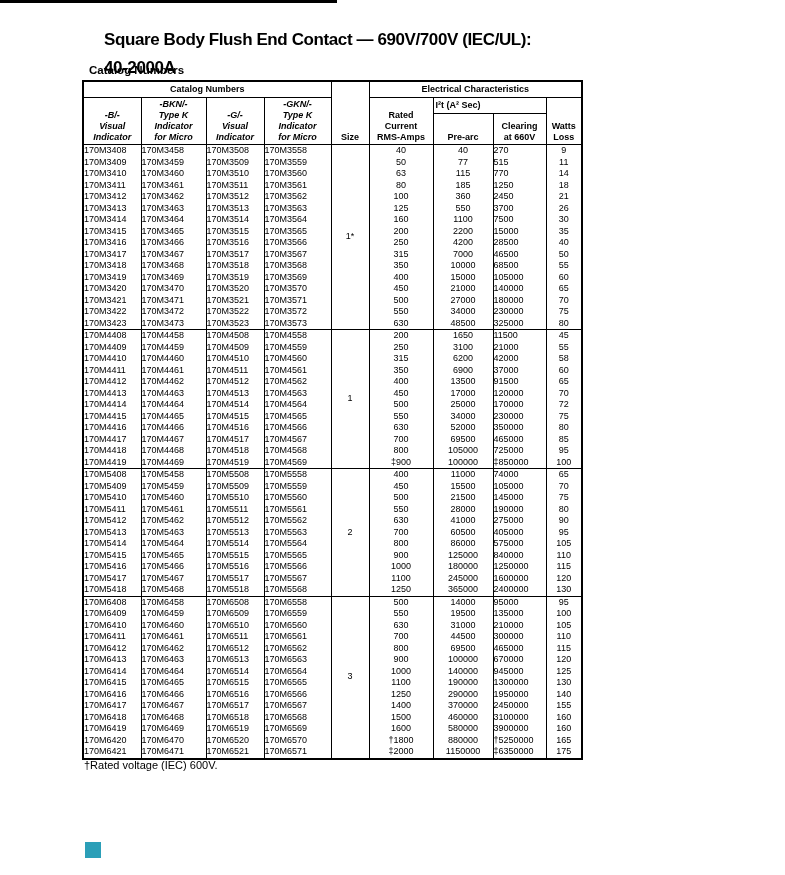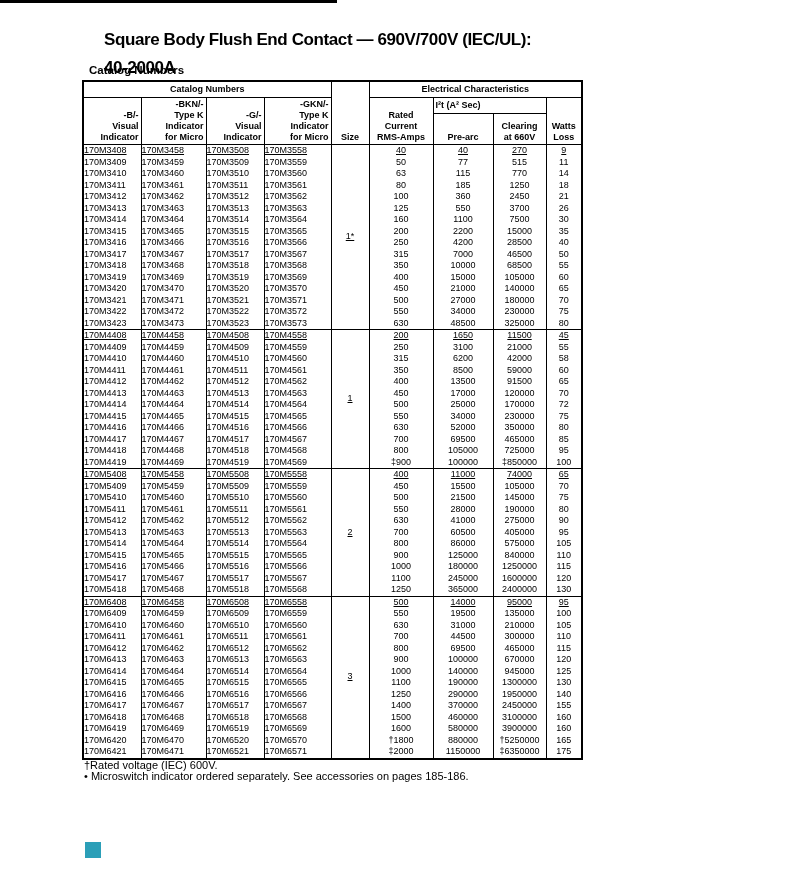--- a/index.html
+++ b/index.html
@@ -20,34 +20,34 @@
   table.cat-table {
     position:absolute; left:82px; top:80px; width:499px;
     border-collapse:collapse; table-layout:fixed;
     border:2px solid #000;
   }
   table.cat-table th {
     border:1px solid #000; font-weight:bold; font-size:9px;
     white-space:pre-line; line-height:11px; padding:1px 2px;
   }
   th.t1 { text-align:center; height:13px; vertical-align:middle; line-height:12px; }
-  th.colhead-left  { text-align:right;   vertical-align:bottom; }
+  th.colhead-left  { text-align:center;   vertical-align:bottom;font-style:italic; }
   th.colhead-cent  { vertical-align:bottom; }
   th.i2t { text-align:left; vertical-align:middle; height:13px; line-height:12px; }
   table.cat-table td {
     border-left:1px solid #000; border-right:1px solid #000;
     font-size:9px; height:11.5px; line-height:11.5px; padding:0;
     overflow:hidden; white-space:nowrap;
   }
-  tbody[data-name="size-group"] tr:first-child td { border-top:1px solid #000;text-decoration:underline; }
+  tbody[data-name="size-group"] tr:first-child td { border-top:1px solid #000; }
   td.cat      { text-align:left; padding-left:3px; }
   td.size     { text-align:center; vertical-align:middle; }
   td.rated    { text-align:center; }
   td.prearc   { text-align:center; }
-  td.clearing { text-align:center; padding-right:10px; }
+  td.clearing { text-align:left; padding-right:10px; }
   td.watts    { text-align:center; }
   .footnotes {
     position:absolute; left:84px; top:760px; width:480px;
     font-size:11px; line-height:10.6px;
   }
   .corner-marker {
     position:absolute; left:85px; top:842px; width:16px; height:16px;
   }
 </style>
 </head>
@@ -300,22 +300,22 @@
         <td class="prearc" data-name="prearc-cell">6200</td>
         <td class="clearing" data-name="clearing-cell">42000</td>
         <td class="watts" data-name="watts-loss-cell">58</td>
       </tr>
       <tr data-name="table-row">
         <td class="cat" data-name="catalog-number-cell">170M4411</td>
         <td class="cat" data-name="catalog-number-cell">170M4461</td>
         <td class="cat" data-name="catalog-number-cell">170M4511</td>
         <td class="cat" data-name="catalog-number-cell">170M4561</td>
         <td class="rated" data-name="rated-current-cell">350</td>
-        <td class="prearc" data-name="prearc-cell">8500</td>
-        <td class="clearing" data-name="clearing-cell">59000</td>
+        <td class="prearc" data-name="prearc-cell">6900</td>
+        <td class="clearing" data-name="clearing-cell">37000</td>
         <td class="watts" data-name="watts-loss-cell">60</td>
       </tr>
       <tr data-name="table-row">
         <td class="cat" data-name="catalog-number-cell">170M4412</td>
         <td class="cat" data-name="catalog-number-cell">170M4462</td>
         <td class="cat" data-name="catalog-number-cell">170M4512</td>
         <td class="cat" data-name="catalog-number-cell">170M4562</td>
         <td class="rated" data-name="rated-current-cell">400</td>
         <td class="prearc" data-name="prearc-cell">13500</td>
         <td class="clearing" data-name="clearing-cell">91500</td>
@@ -645,16 +645,15 @@
         <td class="rated" data-name="rated-current-cell">‡2000</td>
         <td class="prearc" data-name="prearc-cell">1150000</td>
         <td class="clearing" data-name="clearing-cell">‡6350000</td>
         <td class="watts" data-name="watts-loss-cell">175</td>
       </tr>
     </tbody>
   </table>
 
 <div class="footnotes" data-name="footnotes">
   <div data-name="footnote-dagger">†Rated voltage (IEC) 600V.</div>
-  <div data-name="footnote-microswitch">• Microswitch indicator ordered separately. See accessories on pages 185-186.</div>
 </div>
 
 <div class="corner-marker" data-name="page-corner-marker" style="background: rgb(43, 159, 184);"></div>
 
 </body></html>

